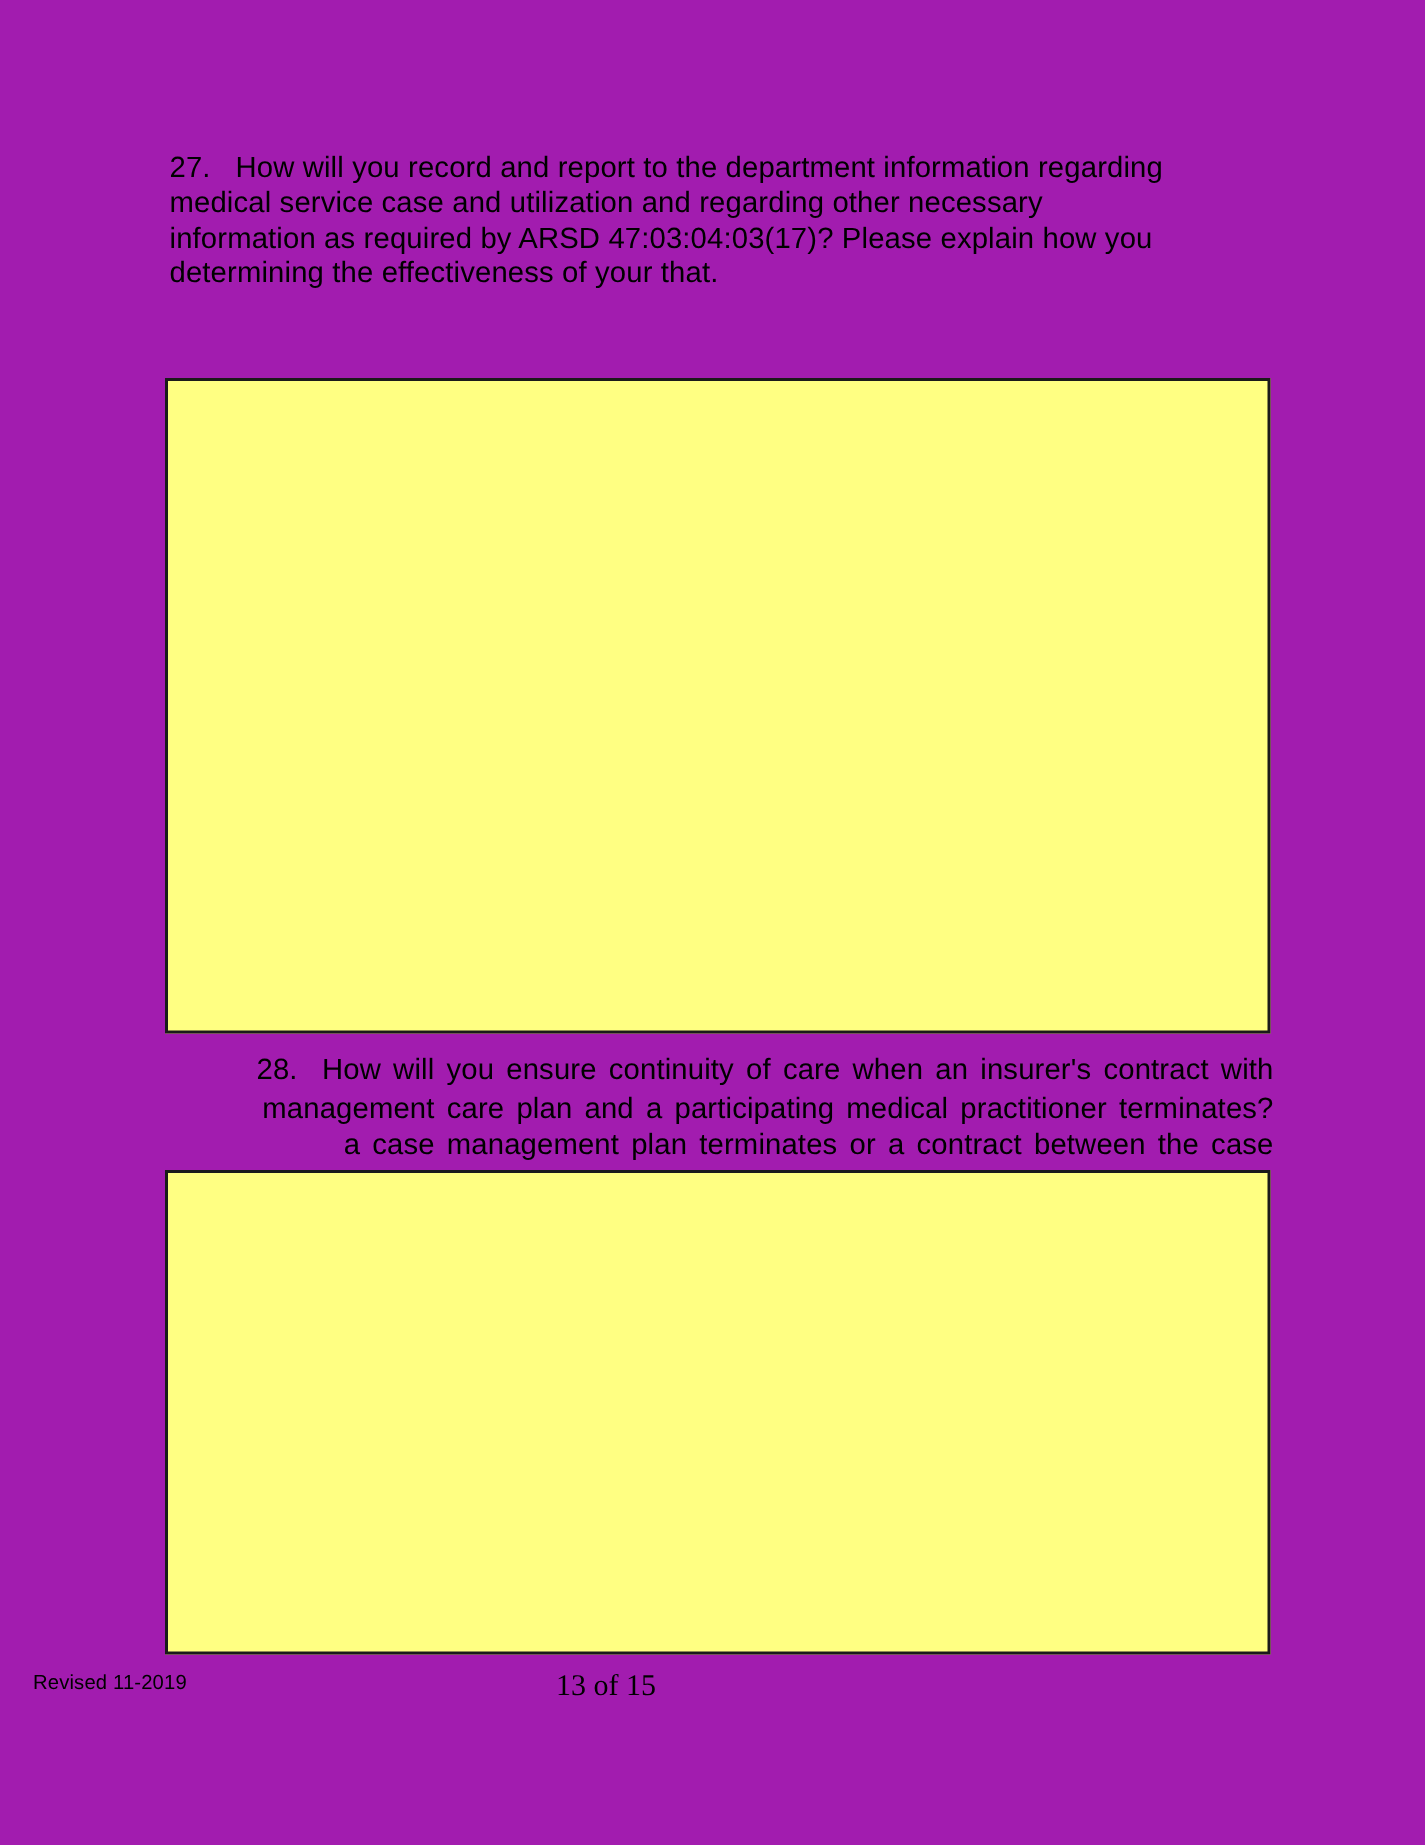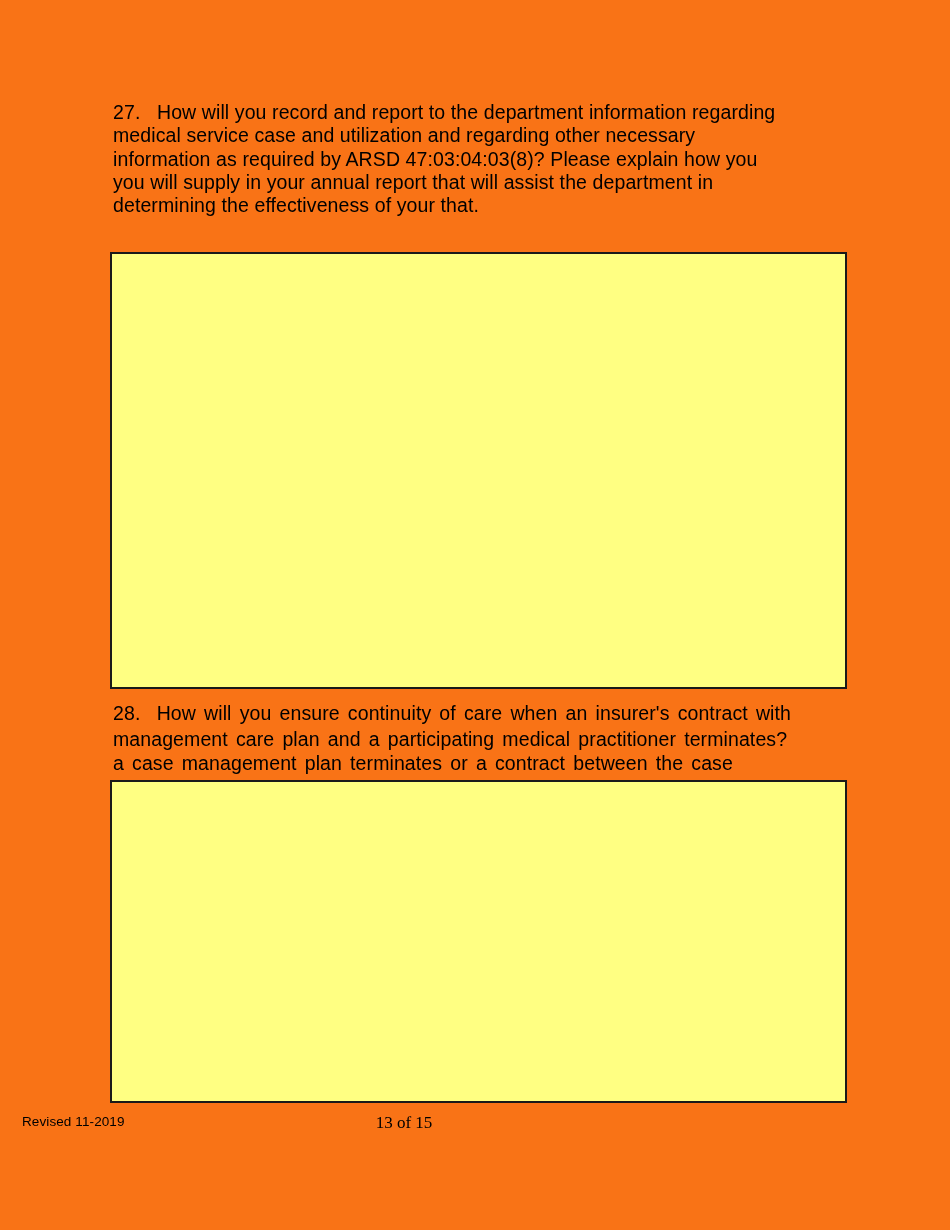--- a/index.html
+++ b/index.html
@@ -1,37 +1,37 @@
 <!DOCTYPE html>
 <html style="--field-fill: #FFFF82; --field-border: #1a1a1a;"><head>
 <meta charset="utf-8">
 <style>
   * { margin: 0; padding: 0; box-sizing: border-box; }
   html, body { background: #ffffff; }
   .page {
     position: relative;
     width: 950px;
     height: 1230px;
-    background: #f97316;
+    background: #a21caf;
     color: #000000;
     font-family: "Liberation Sans", "DejaVu Sans", sans-serif;
     overflow: hidden;
   }
   .question-text {
     position: absolute;
     left: 113px;
     width: 736px;
     font-size: 19.5px;
     line-height: 23.3px;
     letter-spacing: 0.1px;
   }
   .q27 { top: 101px; }
   .q28 { top: 702px; }
   .q-line { white-space: pre-wrap; }
-  .q28 .q-line { word-spacing: 2.6px; }
+  .q28 .q-line { word-spacing: 2.6px; text-align: right; }
   .q28 .q-line.gap-above { margin-top: 3px; }
   .answer-field {
     position: absolute;
     left: 110px;
     width: 737px;
     background: var(--field-fill, #FFFF82);
     border: 2px solid var(--field-border, #1a1a1a);
     resize: none;
     outline: none;
     font-family: "Liberation Sans", "DejaVu Sans", sans-serif;
@@ -41,40 +41,39 @@
   }
   .answer-1 { top: 252px; height: 437px; }
   .answer-2 { top: 780px; height: 323px; }
   .page-number {
     position: absolute;
     top: 1113px;
     left: 0;
     width: 808px;
     text-align: center;
     font-family: "Liberation Serif", "DejaVu Serif", serif;
-    font-size: 17px;
+    font-size: 20px;
   }
   .revision-note {
     position: absolute;
     left: 22px;
     top: 1114px;
     font-size: 13.5px;
     letter-spacing: 0.1px;
   }
 </style>
 </head>
 <body>
 
 <div class="page">
 
   <div class="question-text q27">
     <div class="q-line">27.   How will you record and report to the department information regarding</div>
     <div class="q-line">medical service case and utilization and regarding other necessary</div>
-    <div class="q-line">information as required by ARSD 47:03:04:03(8)? Please explain how you</div>
-    <div class="q-line">you will supply in your annual report that will assist the department in</div>
+    <div class="q-line">information as required by ARSD 47:03:04:03(17)? Please explain how you</div>
     <div class="q-line">determining the effectiveness of your that.</div>
   </div>
 
   <textarea class="answer-field answer-1" spellcheck="false" style=""></textarea>
 
   <div class="question-text q28">
     <div class="q-line">28.  How will you ensure continuity of care when an insurer's contract with</div>
     <div class="q-line gap-above">management care plan and a participating medical practitioner terminates?</div>
     <div class="q-line">a case management plan terminates or a contract between the case</div>
   </div>

